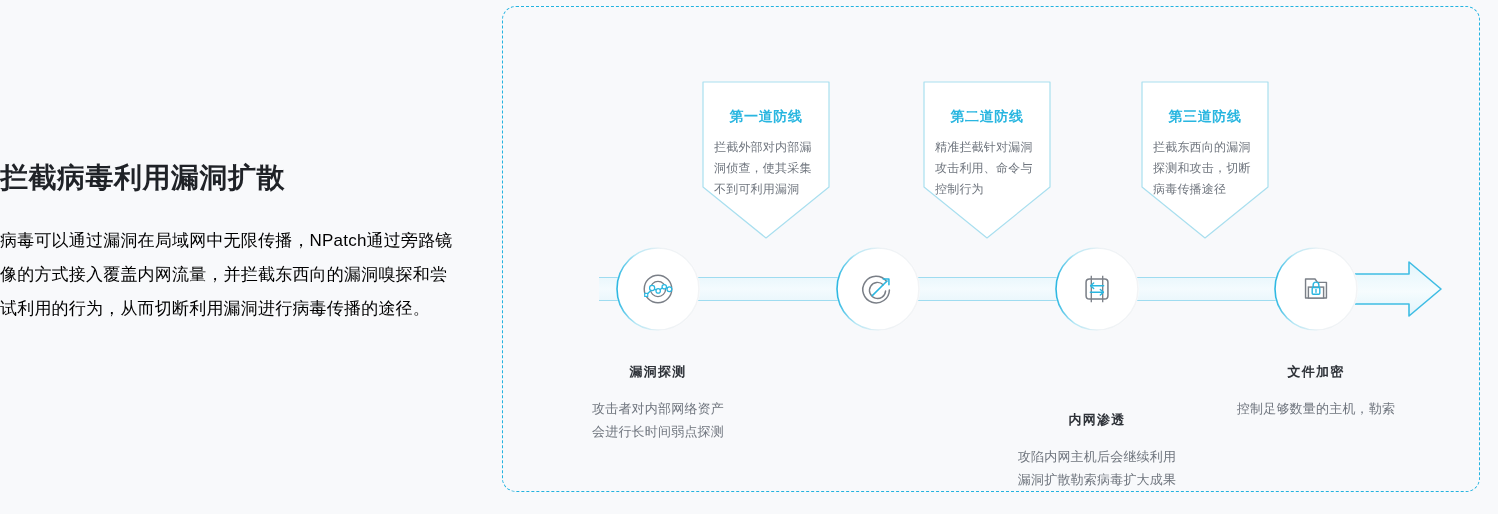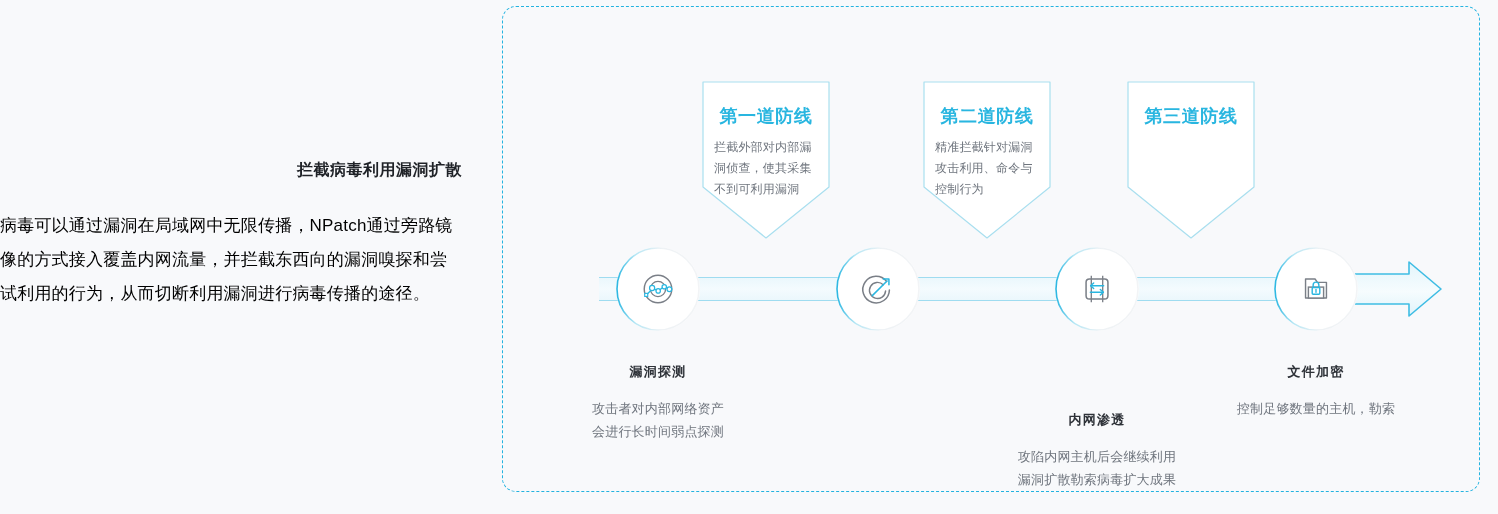--- a/index.html
+++ b/index.html
@@ -16,27 +16,26 @@
   }
 
   
   #left-panel {
     position: absolute;
     left: 0px;
     top: 160px;
     width: 462px;
   }
   #left-title {
-    font-size: 16px;
+    font-size: 28px;
     font-weight: bold;
     color: #1f2227;
     letter-spacing: 0.5px;
     margin: 0 0 28px 0;
     line-height: 1.3;
-    text-align: right;
   }
   #left-body {
     font-size: 17px;
     color: #000000;
     line-height: 34px;
     margin: 0;
     letter-spacing: 0.2px;
   }
 
   
@@ -67,39 +66,39 @@
   .callout-content {
     position: absolute;
     left: 0;
     right: 0;
     top: 26px;
     text-align: center;
     padding: 0 8px;
     box-sizing: border-box;
   }
   .callout-title {
-    font-size: 18px;
+    font-size: 14px;
     font-weight: bold;
     color: #29b6e0;
     letter-spacing: 0.6px;
     line-height: 18px;
     margin-bottom: 12px;
   }
   .callout-desc {
     font-size: 12px;
     color: #6f757e;
     line-height: 21px;
     letter-spacing: 0.2px;
     text-align: left;
     padding-left: 4px;
   }
 
   #callout-0 { left: 199px; }
   #callout-1 { left: 420px; }
-  #callout-2 { left: 624px; }
+  #callout-2 { left: 638px; }
 
   
   #timeline {
     position: absolute;
     left: 0;
     top: 0;
     width: 978px;
     height: 486px;
     pointer-events: none;
   }
@@ -230,20 +229,21 @@
       <div class="callout-desc">精准拦截针对漏洞攻击利用、命令与控制行为</div>
     </div>
   </div>
 
   <div class="callout" id="callout-2">
     <svg class="shape" viewBox="0 0 128 158" preserveAspectRatio="none">
       <path d="M 1 1 L 127 1 L 127 106 L 64 157 L 1 106 Z" fill="#ffffff" stroke="#a9dfef" stroke-width="1.2" stroke-linejoin="round"></path>
     </svg>
     <div class="callout-content">
       <div class="callout-title">第三道防线</div>
+      <div class="callout-desc">拦截东西向的漏洞探测和攻击，切断病毒传播途径</div>
     </div>
   </div>
 
   <div class="node" id="node-0">
     <div class="node-ring">
       <svg width="84" height="84" viewBox="0 0 84 84">
         <circle cx="42" cy="42" r="41" fill="#ffffff" stroke="url(#ringStroke0)" stroke-width="1.6"></circle>
       </svg>
     </div>
     <svg class="node-icon" viewBox="0 0 40 40">

